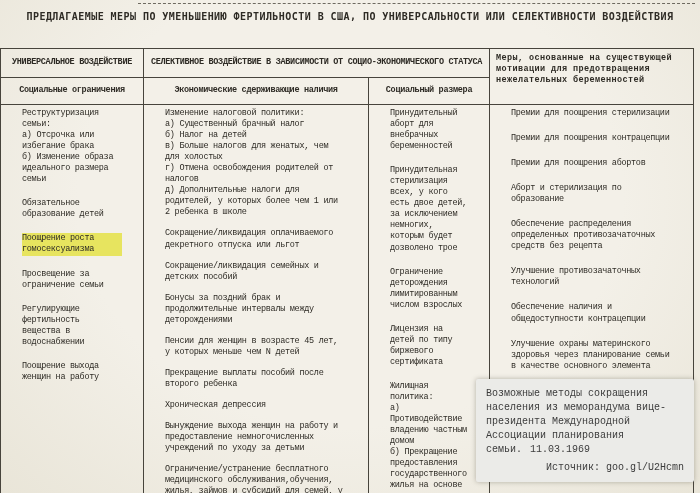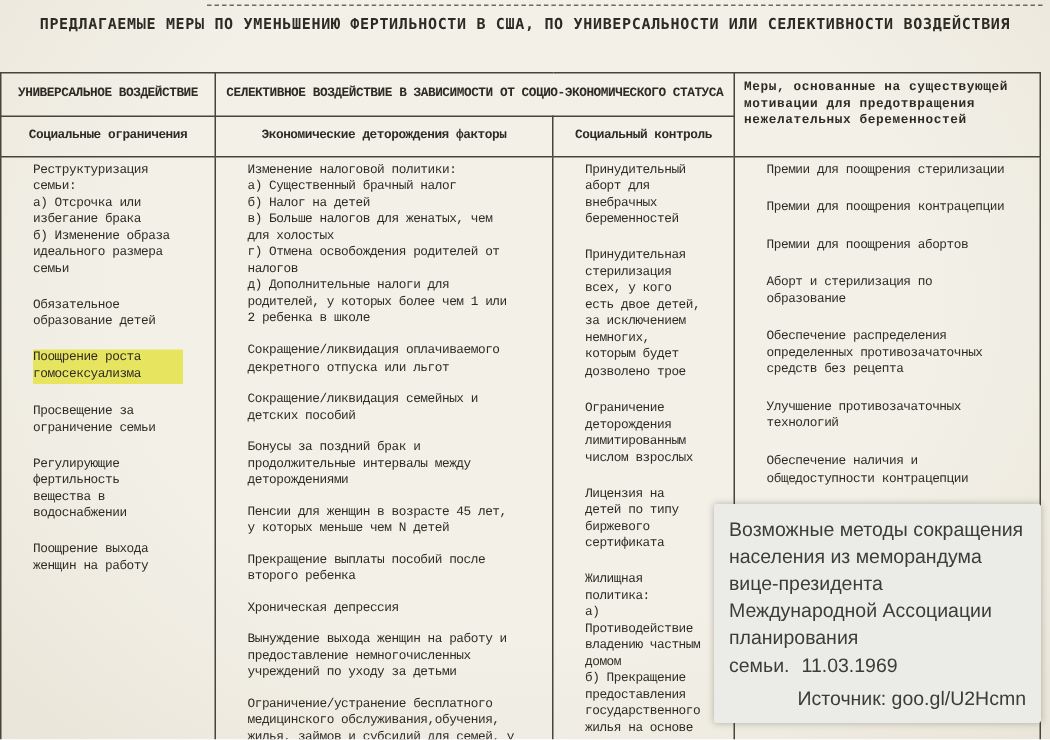--- a/index.html
+++ b/index.html
@@ -49,22 +49,22 @@
   td.c3 .item{margin-bottom:13px;}
   td.c4 .item{margin-bottom:14px;}
   .item:last-child{margin-bottom:0;}
   .hl{background:#e7e45f;width:fit-content;max-width:100%;}
   .note-box{
     position:absolute;right:6px;bottom:11px;width:198px;
     background:#ebebe8;
     box-shadow:0 0 5px rgba(60,55,40,0.35);
     border-radius:2px;
     padding:8px 10px 7px 10px;
-    font-family:Liberation Sans, sans-serif;
-    font-size:13px;line-height:1.4;color:#3c3c3c;
+    font-family:Liberation Mono, monospace;
+    font-size:10px;line-height:1.4;color:#3c3c3c;
   }
   .note-date{margin-left:8px;white-space:nowrap;}
   .note-src{display:block;text-align:right;margin-top:4px;}
 </style>
 </head>
 <body>
 
 <div class="page">
   <div class="top-rule"></div>
   <div class="title">ПРЕДЛАГАЕМЫЕ МЕРЫ ПО УМЕНЬШЕНИЮ ФЕРТИЛЬНОСТИ В США, ПО УНИВЕРСАЛЬНОСТИ ИЛИ СЕЛЕКТИВНОСТИ ВОЗДЕЙСТВИЯ</div>
@@ -77,22 +77,22 @@
         <col style="width:204px">
     </colgroup>
     <thead>
       <tr class="row1">
         <th>УНИВЕРСАЛЬНОЕ ВОЗДЕЙСТВИЕ</th>
         <th colspan="2">СЕЛЕКТИВНОЕ ВОЗДЕЙСТВИЕ В ЗАВИСИМОСТИ ОТ СОЦИО-ЭКОНОМИЧЕСКОГО СТАТУСА</th>
         <th rowspan="2" class="motiv">Меры, основанные на существующей мотивации для предотвращения нежелательных беременностей</th>
       </tr>
       <tr class="row2">
         <th>Социальные ограничения</th>
-        <th>Экономические деторождения факторы</th>
-        <th>Социальный контроль</th>
+        <th>Экономические сдерживающие наличия</th>
+        <th>Социальный размера</th>
       </tr>
     </thead>
     <tbody>
       <tr>
         <td class="c1">
           <p class="item">Реструктуризация семьи:
 а) Отсрочка или избегание брака
 б) Изменение образа идеального размера семьи</p>
           <p class="item">Обязательное образование детей</p>
           <p class="item hl">Поощрение роста гомосексуализма</p>

